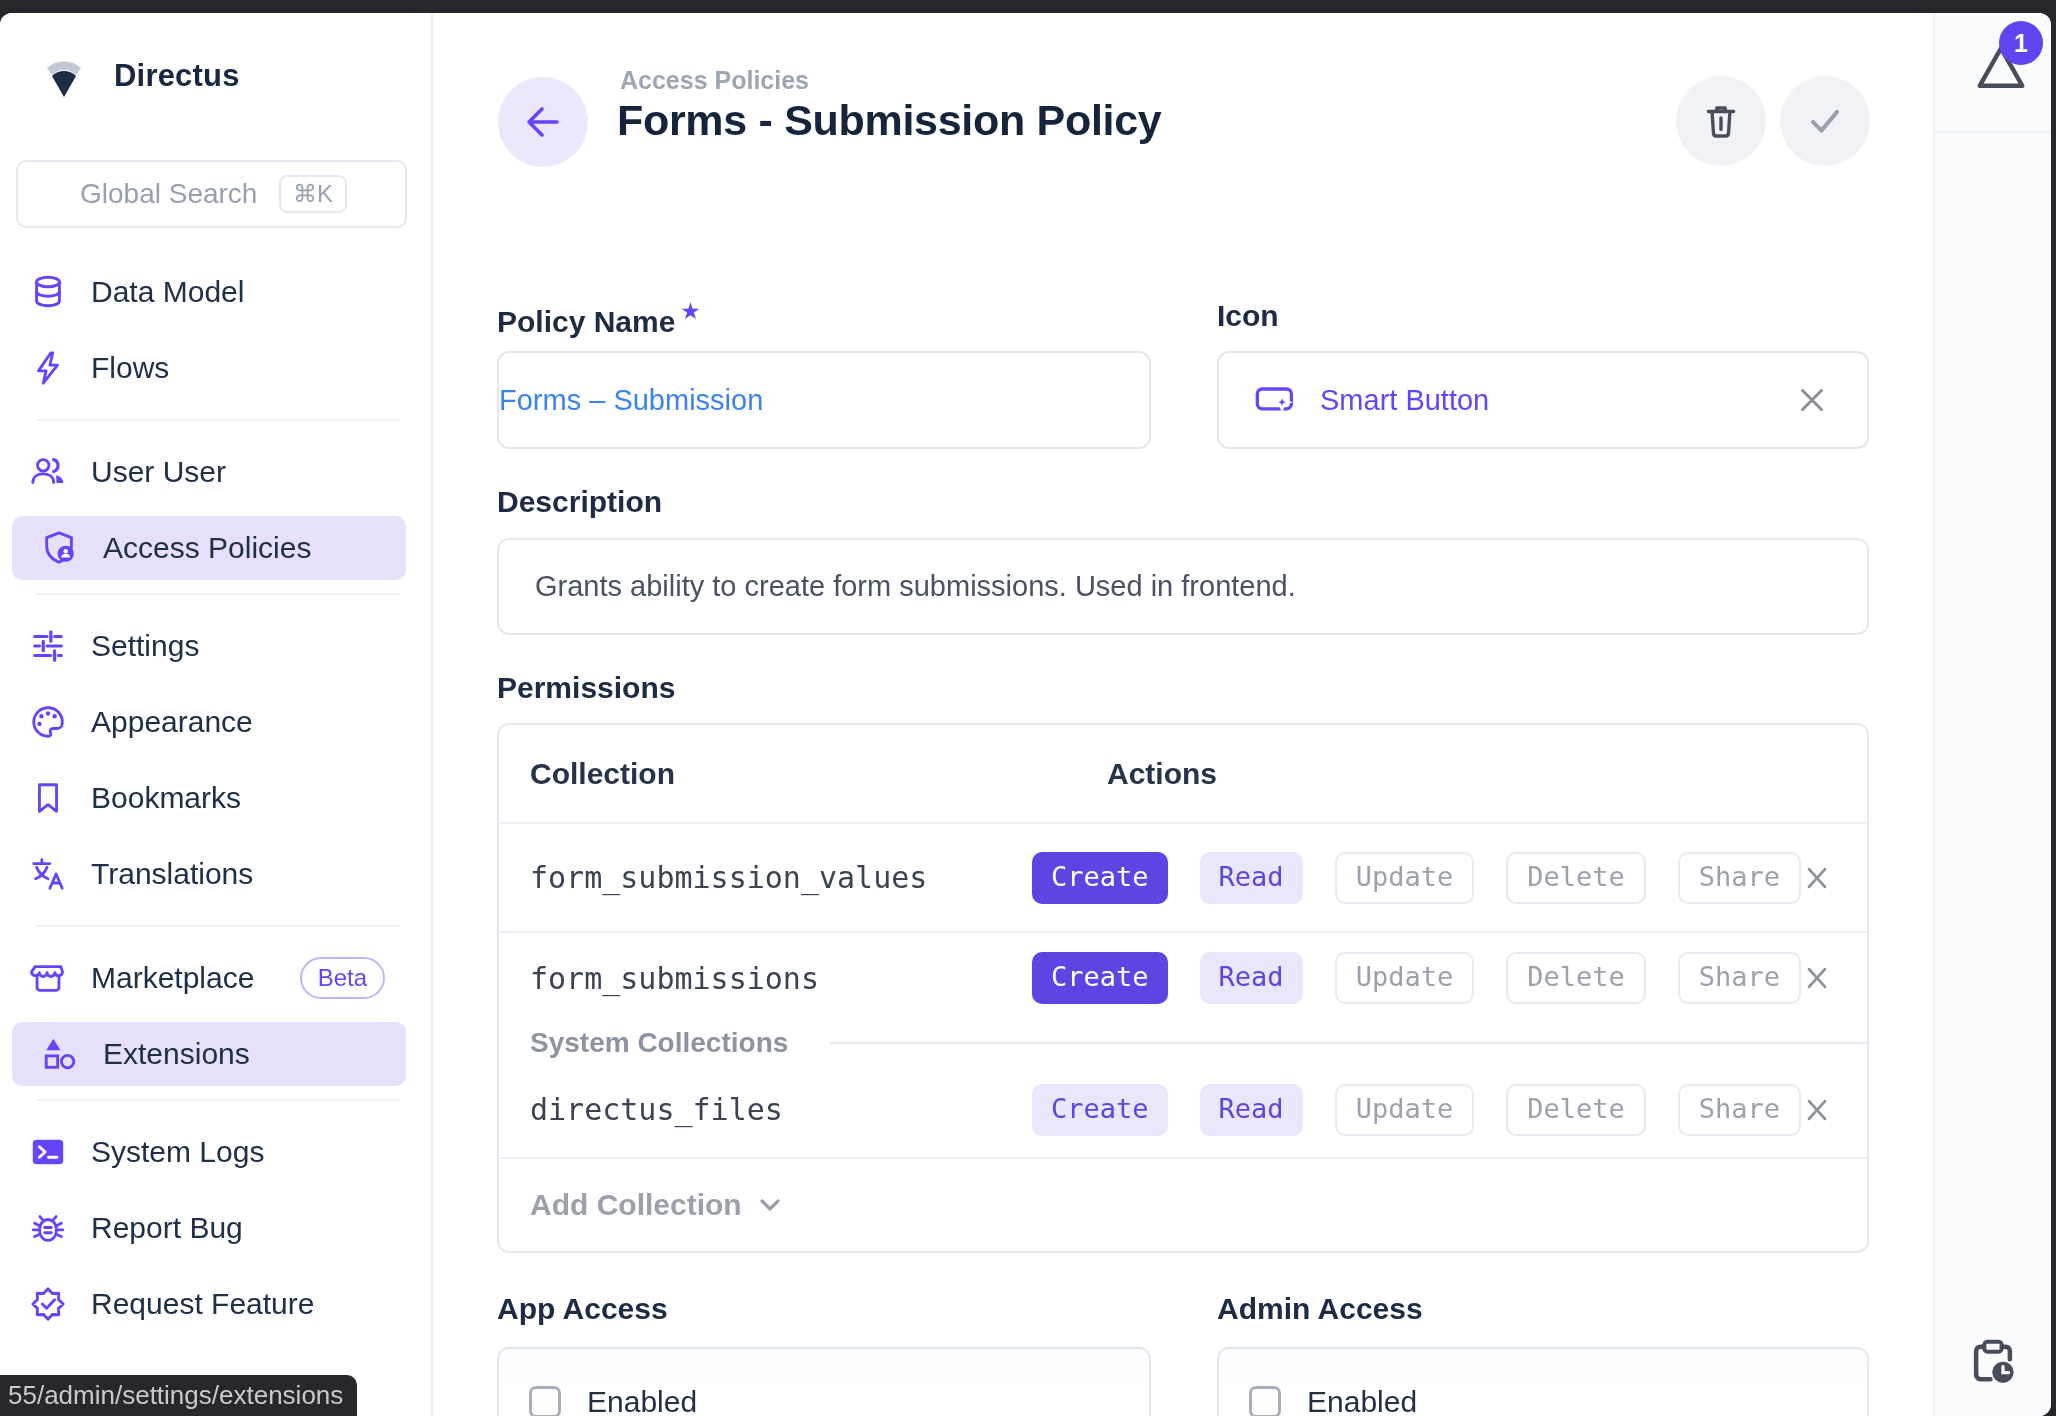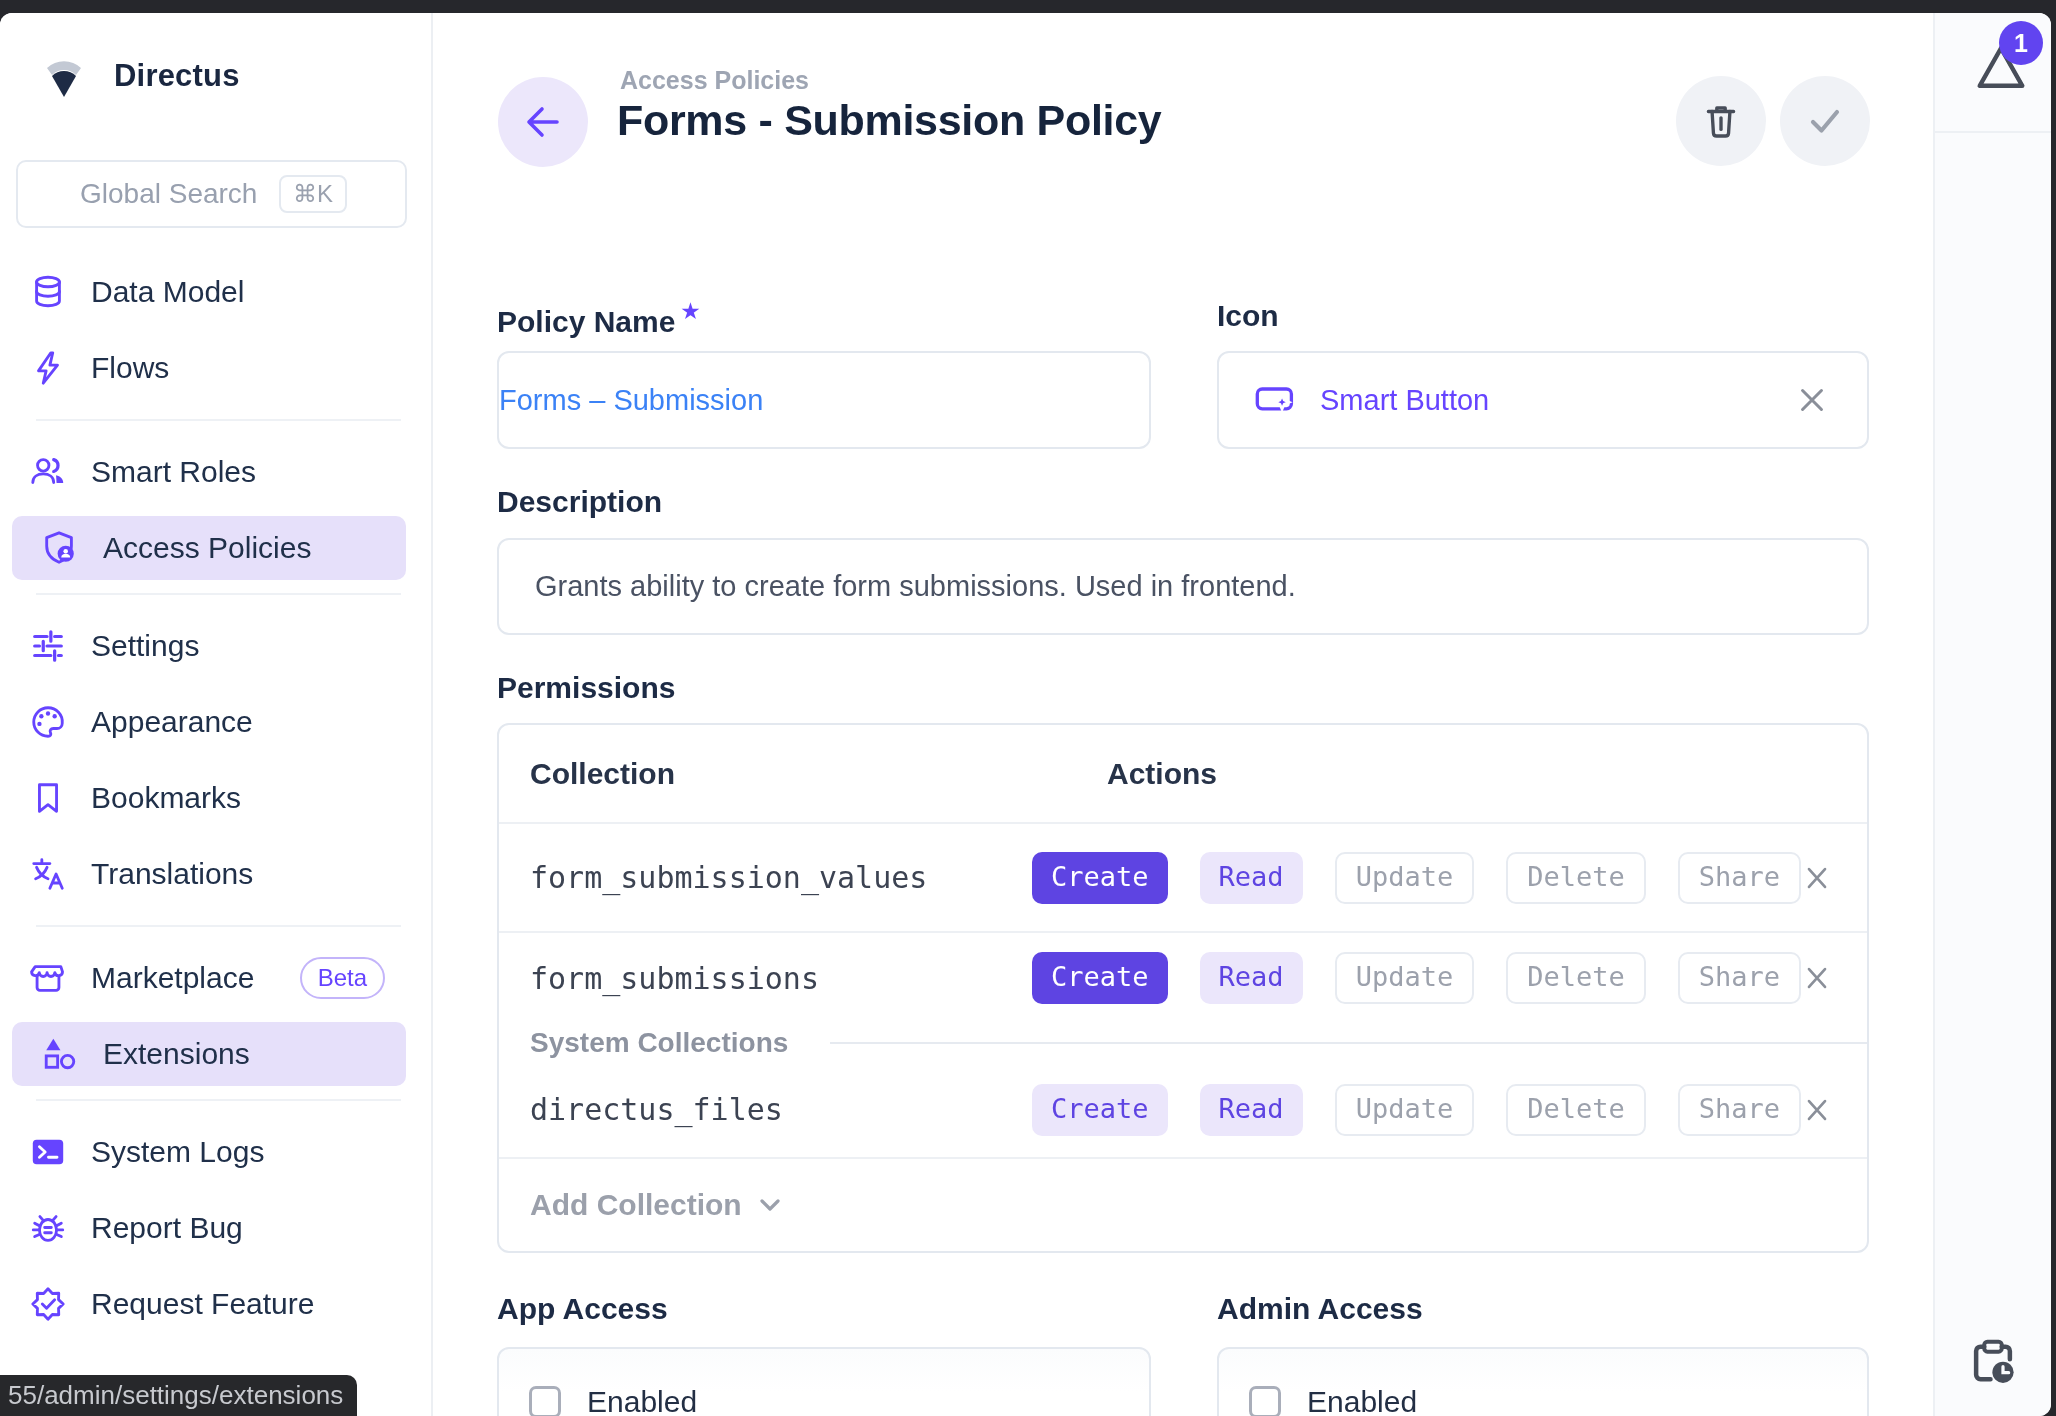--- a/index.html
+++ b/index.html
@@ -156,21 +156,21 @@
           <span class="nav-ic">
             <svg viewBox="0 0 40 40" width="38" height="38">
               <g fill="none" stroke="currentColor" stroke-width="3" stroke-linecap="round">
                 <circle cx="15" cy="13" r="6"></circle>
                 <path d="M4 31 c0-6 5-9 11-9 s11 3 11 9"></path>
               </g>
               <path d="M26 7 a6.5 6.5 0 0 1 0 12.4" fill="none" stroke="currentColor" stroke-width="3.4" stroke-linecap="round"></path>
               <path d="M28.5 23.5 c4.5 1 7.5 4 7.5 8 h-7 Z" fill="currentColor"></path>
             </svg>
             </span>
-          <span>Smart Roles</span>
+          <span>User User</span>
         </div>
         <div class="nav-item pill">
           <span class="nav-ic">
             <svg viewBox="0 0 40 40" width="38" height="38">
               <path d="M19 4 l13 5 v9 c0 8 -5.5 14 -13 17 c-7.5 -3 -13 -9 -13 -17 V9 Z" fill="none" stroke="currentColor" stroke-width="3" stroke-linejoin="round"></path>
               <circle cx="26" cy="26" r="8.5" fill="currentColor"></circle>
               <circle cx="26" cy="23.4" r="2.4" fill="#fff"></circle>
               <path d="M21.3 30 c0 -2.6 2.1 -3.9 4.7 -3.9 s4.7 1.3 4.7 3.9 Z" fill="#fff"></path>
             </svg>
             </span>

